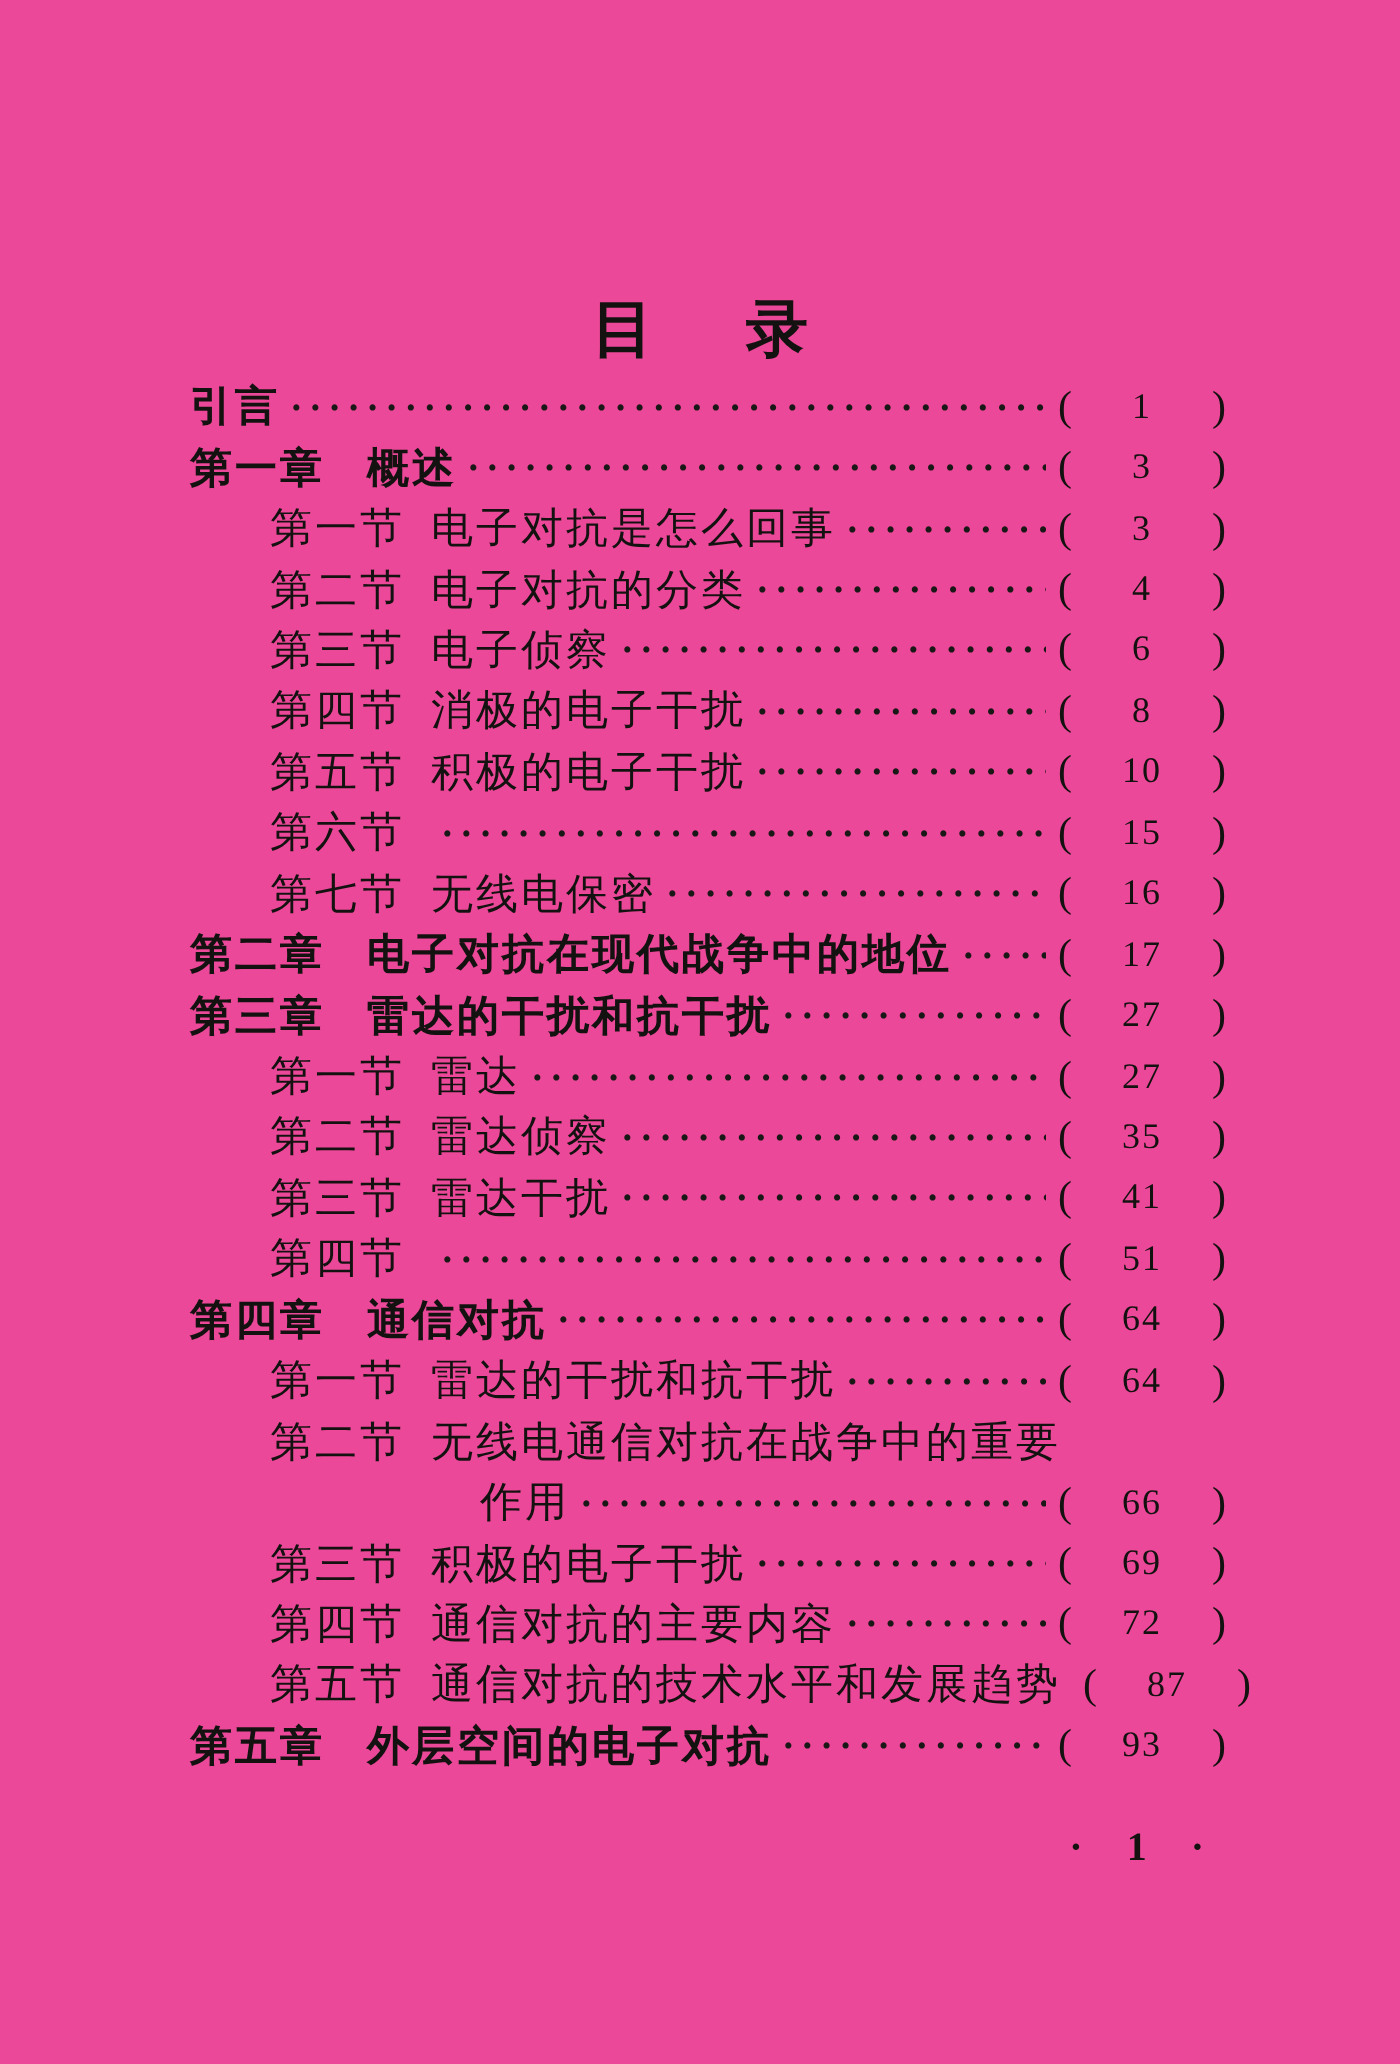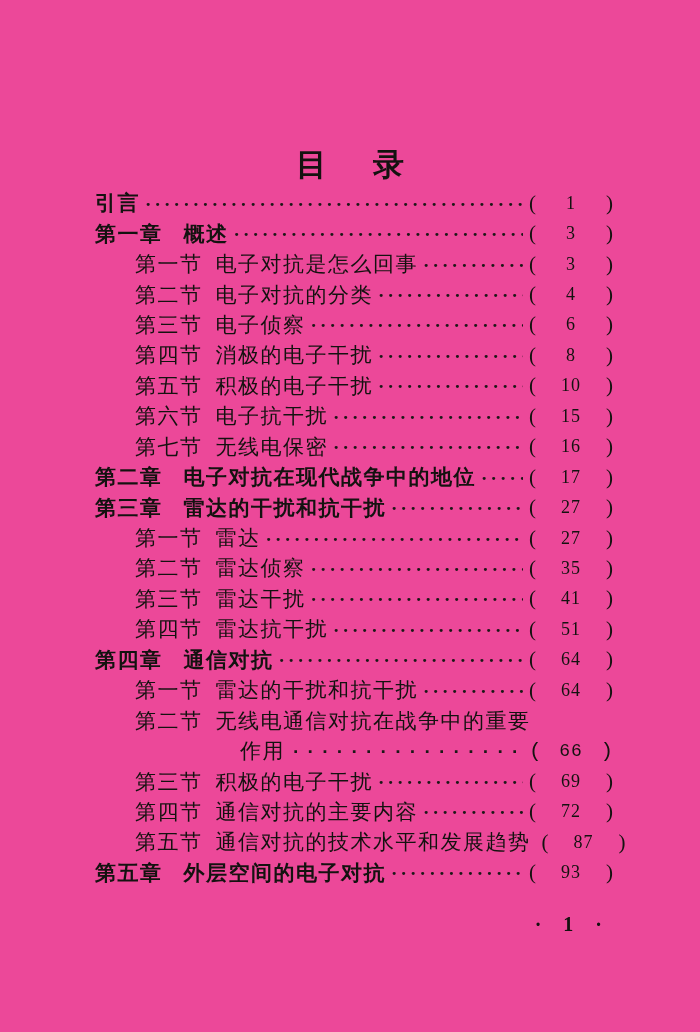--- a/index.html
+++ b/index.html
@@ -41,21 +41,21 @@
   }
   .row {
     display: flex;
     align-items: center;
     height: 30.45px;
     font-size: 21px;
     white-space: nowrap;
   }
   .row.chapter { font-weight: bold; }
   .row.indent1 { padding-left: 40px; }
-  .row.cont    { padding-left: 145px; font-family: Liberation Mono, monospace; }
+  .row.cont    { padding-left: 145px; }
   .num {
     flex: none;
     letter-spacing: 1.5px;
     margin-right: 13px;
   }
   .row.chapter .num { margin-right: 21px; text-align: center; }
   .txt {
     flex: none;
     letter-spacing: 1.5px;
   }
@@ -178,21 +178,20 @@
       <span class="leader"></span>
       <span class="pagenum">
           <span class="paren">(</span>
           <span class="pn">10</span>
           <span class="paren">)</span>
         </span>
     </div>
 
     <div class="row indent1">
       <span class="num">第六节</span>
-      <span class="txt">电子抗干扰</span>
       <span class="leader"></span>
       <span class="pagenum">
           <span class="paren">(</span>
           <span class="pn">15</span>
           <span class="paren">)</span>
         </span>
     </div>
 
     <div class="row indent1">
       <span class="num">第七节</span>
@@ -255,21 +254,20 @@
       <span class="leader"></span>
       <span class="pagenum">
           <span class="paren">(</span>
           <span class="pn">41</span>
           <span class="paren">)</span>
         </span>
     </div>
 
     <div class="row indent1">
       <span class="num">第四节</span>
-      <span class="txt">雷达抗干扰</span>
       <span class="leader"></span>
       <span class="pagenum">
           <span class="paren">(</span>
           <span class="pn">51</span>
           <span class="paren">)</span>
         </span>
     </div>
 
     <div class="row chapter">
       <span class="num">第四章</span>

